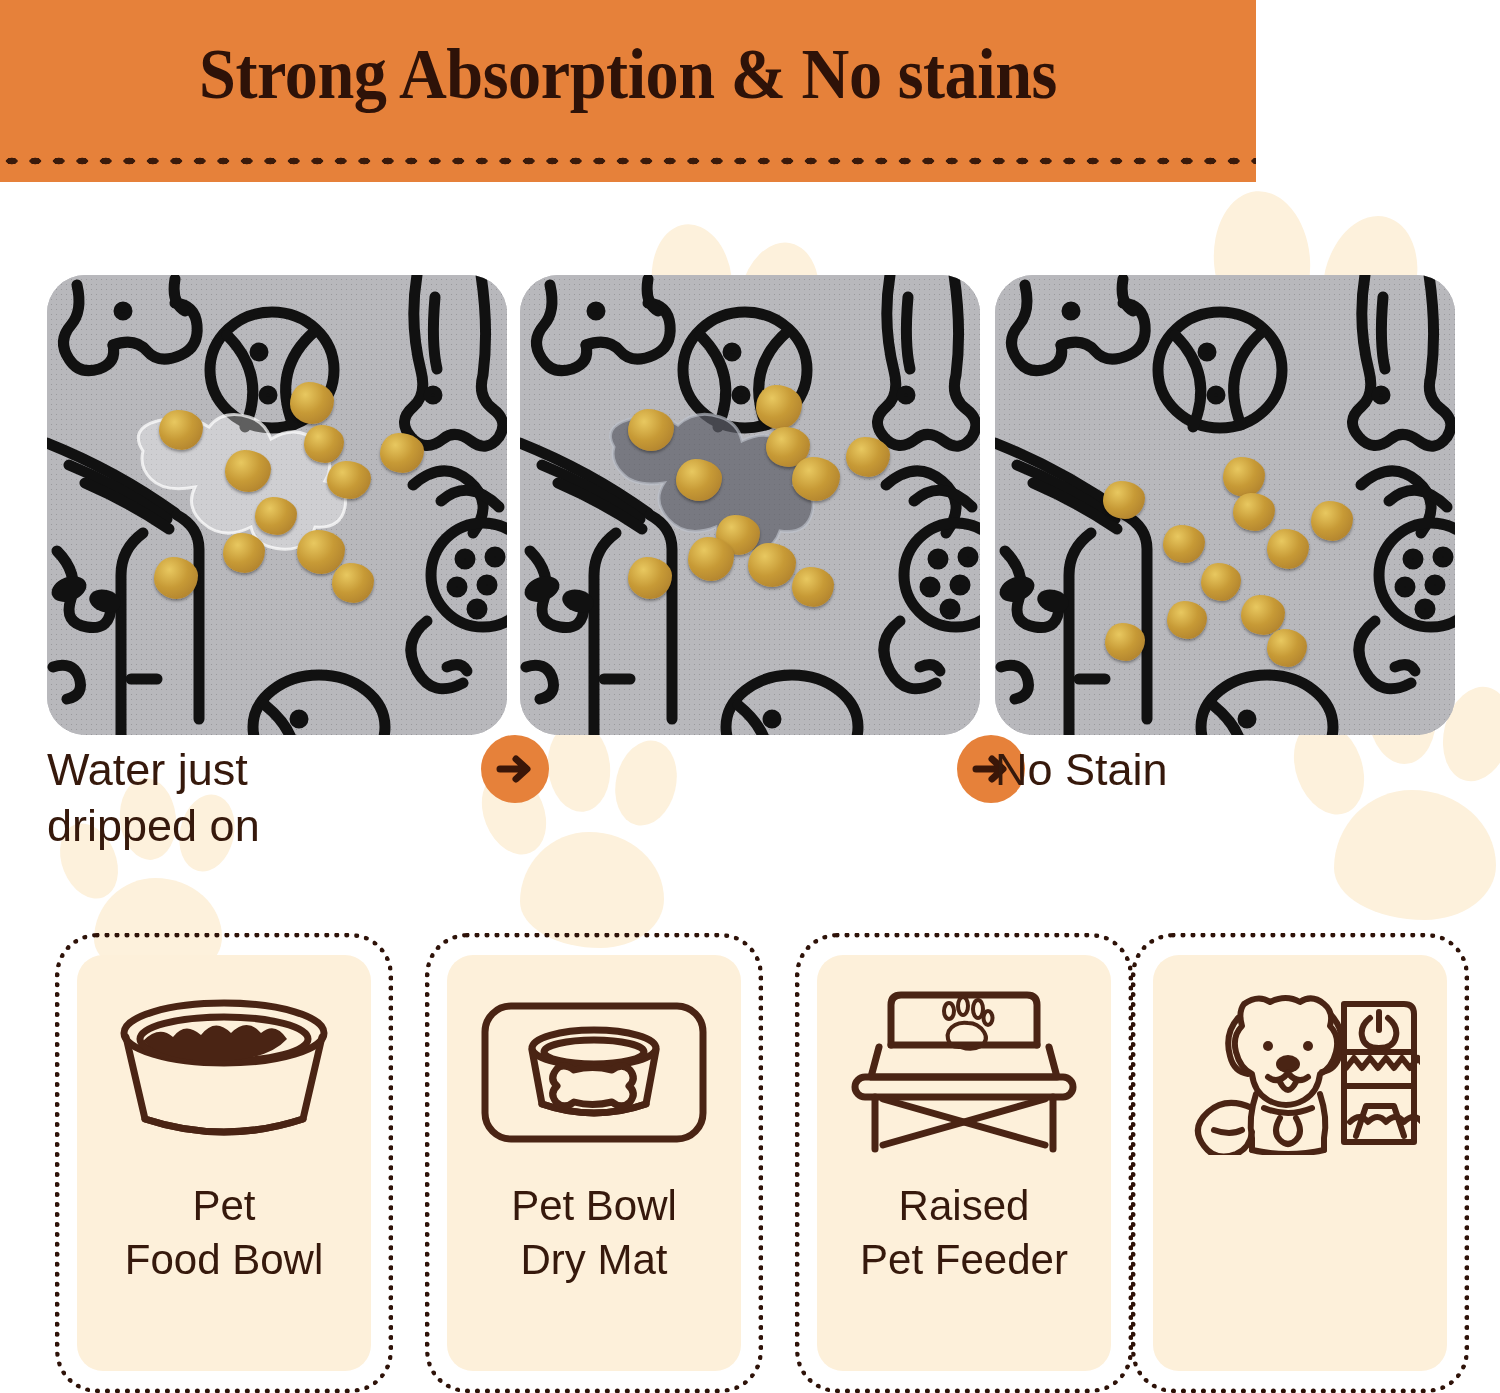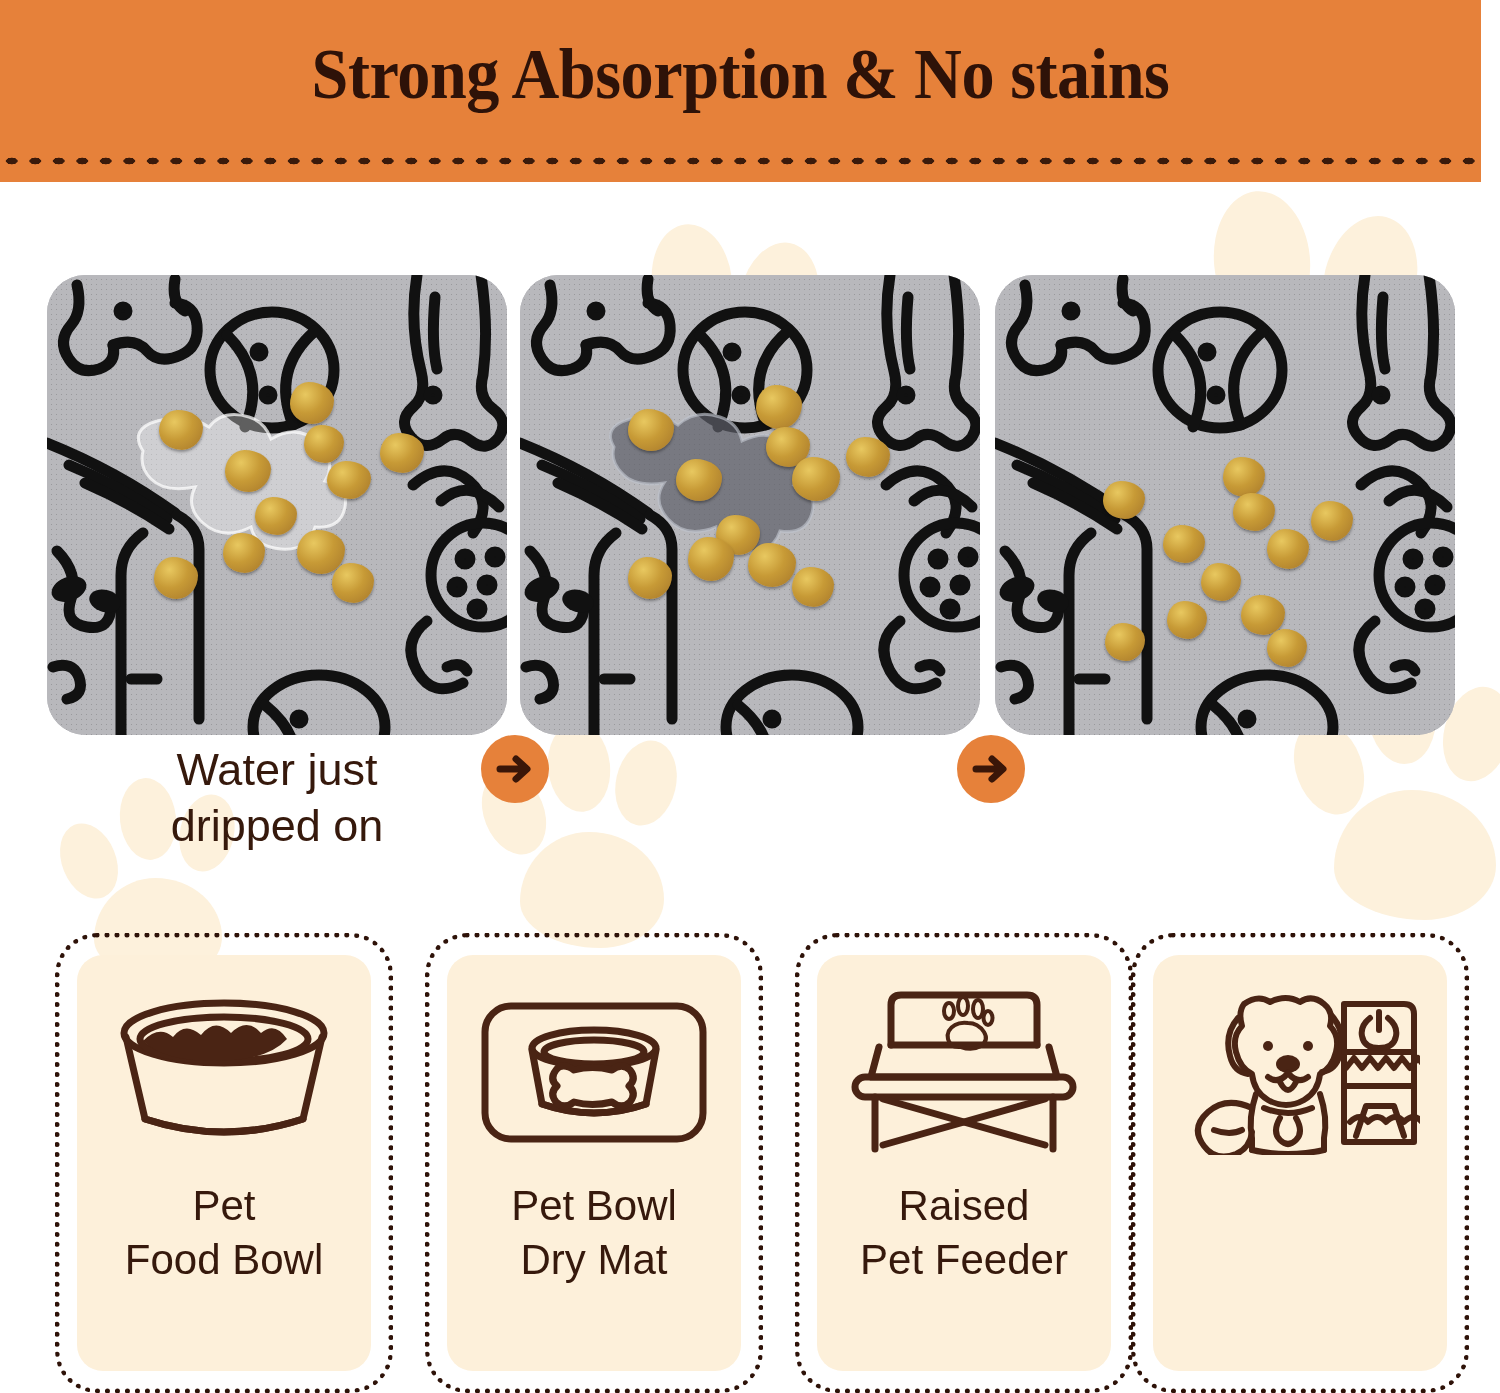--- a/index.html
+++ b/index.html
@@ -12,21 +12,21 @@
   }
 
   
   .bg-layer { position:absolute; inset:0; overflow:hidden; z-index:0; pointer-events:none; }
   .paw { position:absolute; }
   .paw .pad  { position:absolute; background:#fdf1dc; border-radius:50%; }
   .paw .toe  { position:absolute; background:#fdf1dc; border-radius:50%; }
 
   
   .header {
-    position:absolute; left:0; top:0; width:1481px; height:182px;
+    position:absolute; left:0; top:0; width:1256px; height:182px;
     background:#e6813a; z-index:2;
   }
   .header-title {
     position:absolute; left:0; right:0; top:33px;
     text-align:center;
     font-family:"Liberation Serif", serif;
     font-weight:bold;
     font-size:72px;
     letter-spacing:-0.5px;
     color:#2e1208;
@@ -79,21 +79,21 @@
     background:#e6813a; z-index:5;
     display:flex; align-items:center; justify-content:center;
   }
   .arrow-btn.a1 { left:481px; }
   .arrow-btn.a2 { left:957px; }
 
   
   .captions { position:absolute; left:0; top:742px; width:1500px; height:120px; z-index:3; }
   .caption {
     position:absolute; top:0; width:460px;
-    text-align:center;
+    text-align:left;
     font-size:45px; line-height:56px;
     color:#36190c; font-weight:400;
     white-space:pre-line;
   }
   .caption.c1 { left:47px; }
   .caption.c2 { left:520px; }
   .caption.c3 { left:995px; }
 
   
   .cards { position:absolute; left:3px; top:933px; width:1500px; height:460px; z-index:3; }
@@ -367,20 +367,21 @@
   <div class="arrow-btn a2">
     <svg width="42" height="42" viewBox="0 0 42 42">
       <path d="M6 21 H29 M22 11 L33 21 L22 31" fill="none" stroke="#3a1608" stroke-width="7" stroke-linecap="round" stroke-linejoin="round"></path>
     </svg>
   </div>
 </div>
 
 <div class="captions">
   <div class="caption c1">Water just
 dripped on</div>
+  <div class="caption c3">No Stain</div>
 </div>
 
 <div class="cards">
 
   <div class="card k1">
     <div class="card-dots"></div>
     <div class="card-inner">
       <div class="card-icon">
         <svg width="230" height="150" viewBox="0 0 230 150">
           <g fill="none" stroke="#4a2414" stroke-width="7" stroke-linecap="round" stroke-linejoin="round">

